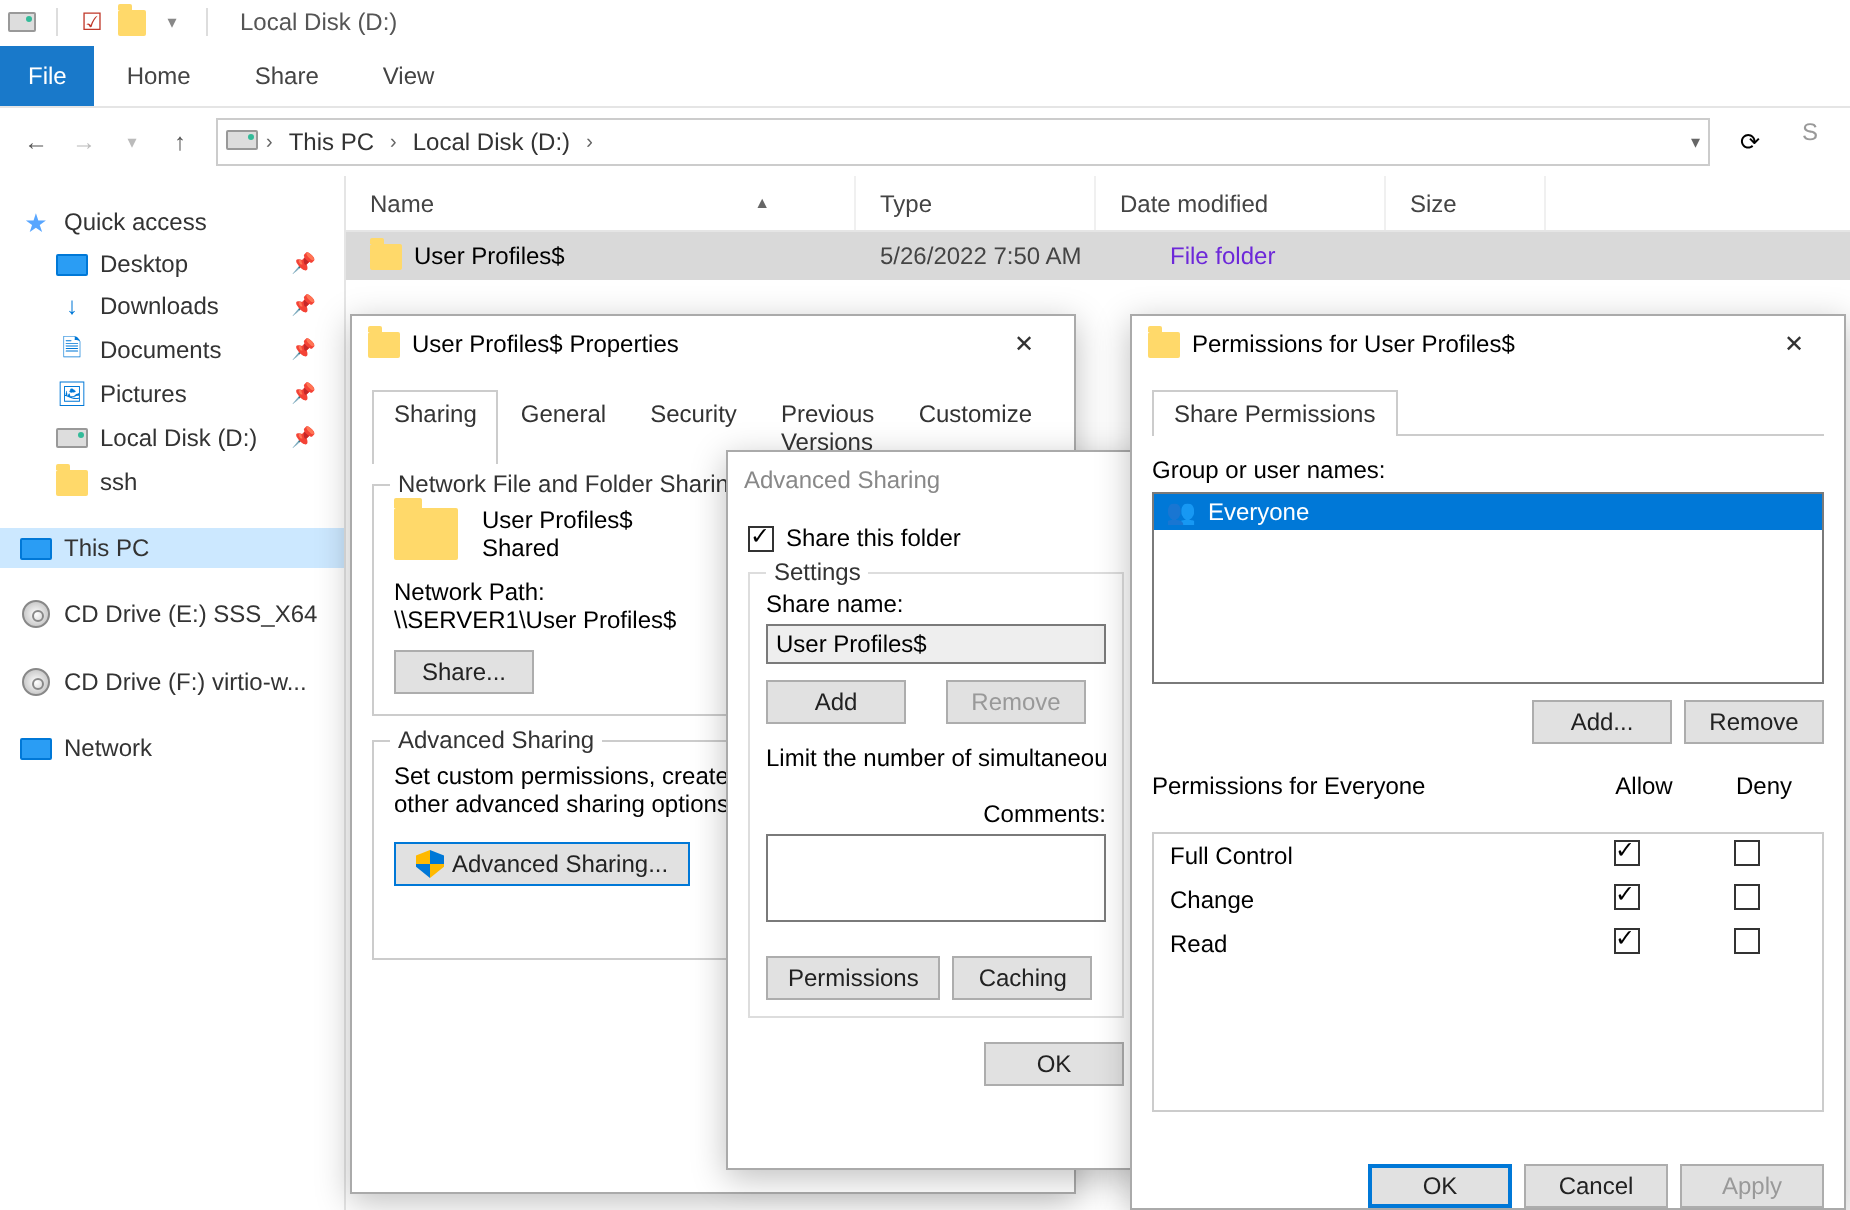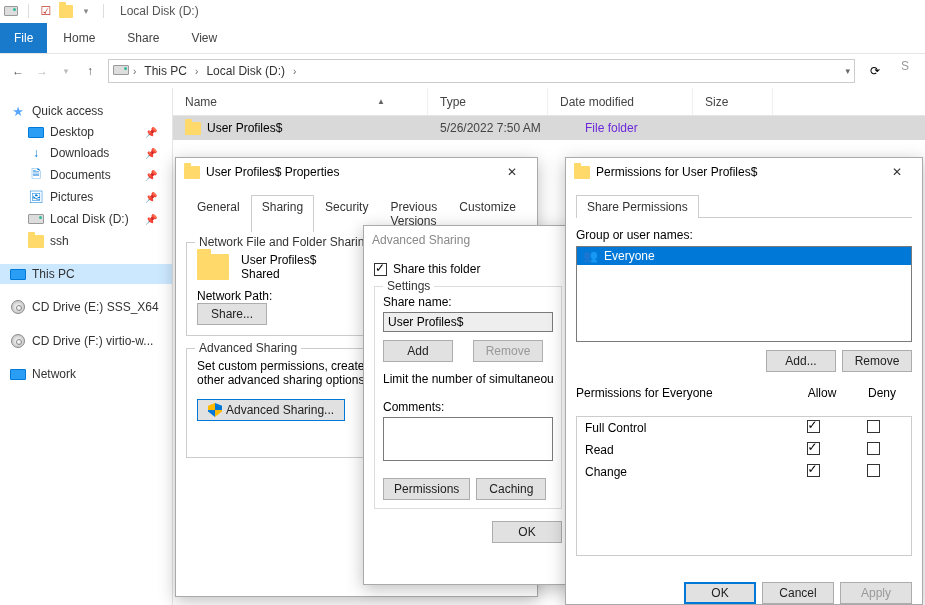--- a/index.html
+++ b/index.html
@@ -243,37 +243,38 @@
 </div>
 
 <div class="dialog" style="left:175px; top:157px; width:363px; height:440px;">
   <div class="dlg-title">
     <span class="folder-icon"></span>
     <span>User Profiles$ Properties</span>
     <div class="close">✕</div>
   </div>
   <div class="dlg-body">
     <div class="tabstrip">
+      <div class="dtab active">Sharing</div>
       <div class="dtab">General</div>
-      <div class="dtab active">Sharing</div>
       <div class="dtab">Security</div>
       <div class="dtab">Previous Versions</div>
       <div class="dtab">Customize</div>
     </div>
 
     <div class="groupbox">
       <div class="legend">Network File and Folder Sharing</div>
       <div style="display:flex; gap:12px; align-items:center; margin-bottom:8px;">
         <span class="folder-icon big"></span>
         <div>
           <div>User Profiles$</div>
           <div>Shared</div>
         </div>
       </div>
       <div>Network Path:</div>
+      <div style="margin-bottom:8px;">\\SERVER1\User Profiles$</div>
       <div class="btn">Share...</div>
     </div>
 
     <div class="groupbox" style="height:110px">
       <div class="legend">Advanced Sharing</div>
       <div style="margin-bottom:12px;">Set custom permissions, create multiple shares, and set other advanced sharing options.</div>
       <div class="btn" style="border-color:#0078d7">
         <span class="shield" style="margin-right:4px;"></span>
         <span>Advanced Sharing...</span>
       </div>
@@ -292,21 +293,21 @@
     </label>
     <div class="groupbox" style="border:1px solid #ddd;padding:8px;">
       <div class="legend">Settings</div>
       <div style="margin-bottom:3px;">Share name:</div>
       <input type="text" class="field" style="background: rgb(238, 238, 238); margin-bottom: 8px;" value="User Profiles$">
       <div style="display:flex;gap:20px;margin-bottom:10px;">
         <div class="btn">Add</div>
         <div class="btn disabled">Remove</div>
       </div>
       <div style="margin-bottom:14px;white-space:nowrap;overflow:hidden;">Limit the number of simultaneous users to:</div>
-      <div style="margin-bottom:3px;">Comments:</div>
+      <div style="margin-bottom:3px;text-align:right;">Comments:</div>
       <textarea class="field" rows="3" style=""></textarea>
       <div style="display:flex;gap:6px;margin-top:14px;">
         <div class="btn">Permissions</div>
         <div class="btn">Caching</div>
       </div>
     </div>
     <div style="display:flex;justify-content:flex-end;gap:6px;margin-top:8px;">
       <div class="btn">OK</div>
     </div>
   </div>
@@ -339,26 +340,26 @@
       <div style="width:60px;text-align:center">Allow</div>
       <div style="width:60px;text-align:center">Deny</div>
     </div>
     <div class="permtable" style="height:140px">
       <div class="prow">
         <div class="plabel">Full Control</div>
         <div class="pcb"><span class="cbx checked"></span></div>
         <div class="pcb"><span class="cbx"></span></div>
       </div>
       <div class="prow">
-        <div class="plabel">Read</div>
+        <div class="plabel">Change</div>
         <div class="pcb"><span class="cbx checked"></span></div>
         <div class="pcb"><span class="cbx"></span></div>
       </div>
       <div class="prow">
-        <div class="plabel">Change</div>
+        <div class="plabel">Read</div>
         <div class="pcb"><span class="cbx checked"></span></div>
         <div class="pcb"><span class="cbx"></span></div>
       </div>
     </div>
 
     <div style="display:flex;justify-content:flex-end;gap:6px;margin-top:26px;">
       <div class="btn primary" style="min-width:72px">OK</div>
       <div class="btn" style="min-width:72px">Cancel</div>
       <div class="btn disabled" style="min-width:72px">Apply</div>
     </div>

